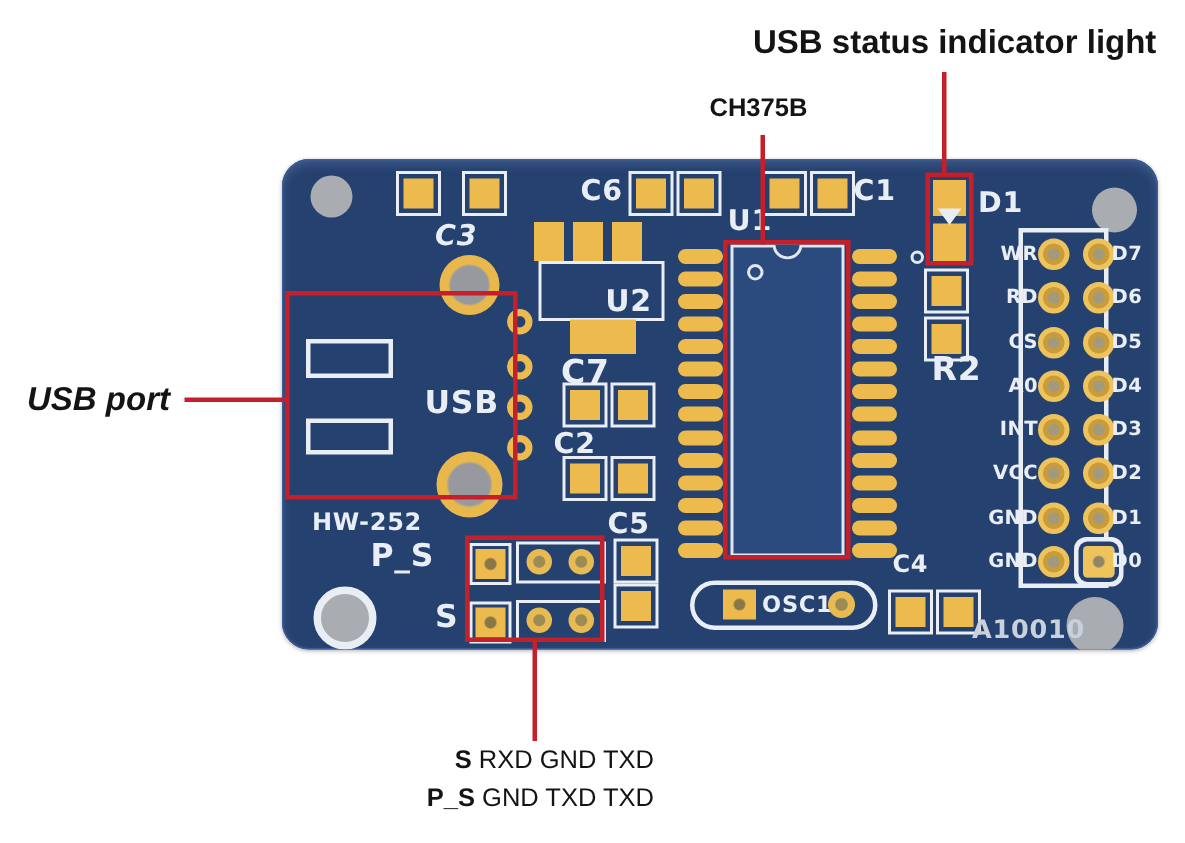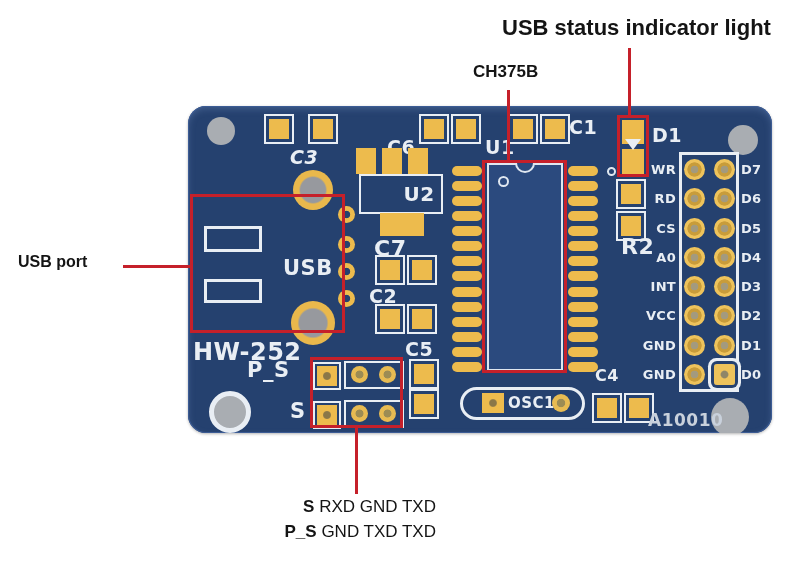--- a/index.html
+++ b/index.html
@@ -32,21 +32,21 @@
   .dippads{position:absolute;display:flex;flex-direction:column;justify-content:space-between;
         width:30px;height:206px;}
   .dippads i{height:10px;width:30px;background:#edbb4d;border-radius:5px;}
   .chipbody{position:absolute;background:#2b4a7e;border:2px solid #dfe7f0;box-sizing:border-box;}
   .notch{position:absolute;top:-2px;left:50%;transform:translateX(-50%);width:16px;height:8px;
         border:2px solid #dfe7f0;border-top:none;border-radius:0 0 16px 16px;background:#2b4a7e;}
   .p1{position:absolute;left:9px;top:11px;width:7px;height:7px;border:2px solid #dfe7f0;border-radius:50%;}
   .tri{position:absolute;width:0;height:0;border-left:8px solid transparent;
         border-right:8px solid transparent;border-top:11px solid #e9eef4;}
   .hbox{position:absolute;left:491px;top:46px;width:60px;height:240px;border:3px solid #e9eef4;
-        box-sizing:border-box;display:flex;flex-direction:column;}
+        box-sizing:border-box;display:flex;flex-direction:column;padding-left:16px;}
   .hrow{height:29.3px;display:flex;align-items:center;justify-content:center;gap:9px;position:relative;}
   .hpad{width:21px;height:21px;border-radius:50%;flex:0 0 auto;
         background:radial-gradient(circle,#a39a7d 0 24%,#c89c3a 28% 46%,#eec35b 50% 100%);}
   .hpad.sq{border-radius:3px;background:radial-gradient(circle,#8f8668 0 22%,#eec35b 30% 100%);
         box-shadow:0 0 0 3px #25416f,0 0 0 6px #e9eef4;}
   .hlab{position:absolute;font-size:13px;font-weight:bold;color:#e9eef4;
         font-family:"DejaVu Sans",sans-serif;letter-spacing:.3px;}
   .hlab.l{right:calc(100% + 6px);}
   .hlab.r{left:calc(100% + 5px);}
   .stadium{position:absolute;border:3px solid #e9eef4;border-radius:18px;box-sizing:border-box;}
@@ -59,21 +59,21 @@
 <body>
 
 <div class="stage">
 
   <div class="ann" style="left:502px;top:15px;font-size:22px;text-align:right;">USB status indicator light</div>
   <div class="leader" style="left:628px;top:48px;width:3px;height:68px;"></div>
 
   <div class="ann" style="left:473px;top:62px;font-size:17px;">CH375B</div>
   <div class="leader" style="left:507px;top:90px;width:3px;height:73px;"></div>
 
-  <div class="ann" style="left:18px;top:253px;font-size:16px;">USB port</div>
+  <div class="ann" style="left:18px;top:253px;font-size:22px;font-style:italic;">USB port</div>
   <div class="leader" style="left:123px;top:265px;width:67px;height:3px;"></div>
 
   <div class="leader" style="left:355px;top:428px;width:3px;height:66px;"></div>
   <div class="serial">
     <div><b>S</b><span> RXD GND TXD</span></div>
     <div><b>P_S</b><span> GND TXD TXD</span></div>
   </div>
 
   <div class="board">
 
@@ -83,21 +83,21 @@
     <div class="hole" style="left:523px;top:292px;width:38px;height:38px;"></div>
 
     <div class="smdo" style="left:76px;top:8px;">
         <i></i>
       </div>
     <div class="smdo" style="left:120px;top:8px;">
         <i></i>
       </div>
     <div class="silk" style="left:102px;top:40px;font-size:19px;font-style:italic;">C3</div>
 
-    <div class="silk" style="left:199px;top:10px;font-size:19px;margin-top:20px;">C6</div>
+    <div class="silk" style="left:199px;top:10px;font-size:19px;">C6</div>
     <div class="smdo" style="left:231px;top:8px;">
         <i></i>
       </div>
     <div class="smdo" style="left:263px;top:8px;">
         <i></i>
       </div>
 
     <div class="smdo" style="left:320px;top:8px;">
         <i></i>
       </div>
@@ -156,21 +156,21 @@
     </div>
     <div class="chipbody" style="left:299px;top:57px;width:76px;height:208px;">
       <div class="notch"></div>
       <div class="p1"></div>
     </div>
     <div class="redbox" style="left:294px;top:54px;width:85px;height:213px;"></div>
 
     <div class="pad" style="left:168px;top:42px;width:20px;height:26px;"></div>
     <div class="pad" style="left:194px;top:42px;width:20px;height:26px;"></div>
     <div class="pad" style="left:220px;top:42px;width:20px;height:26px;"></div>
-    <div class="whitebox" style="left:171px;top:68px;width:84px;height:40px;display:flex;align-items:center;justify-content:center;padding-left:36px;">
+    <div class="whitebox" style="left:171px;top:68px;width:84px;height:40px;display:flex;align-items:flex-end;justify-content:center;padding-left:36px;">
       <span class="silk" style="position:static;font-size:20px;">U2</span>
     </div>
     <div class="pad" style="left:192px;top:107px;width:44px;height:23px;"></div>
 
     <div class="silk" style="left:186px;top:130px;font-size:22px;">C7</div>
     <div class="smdo" style="left:187px;top:149px;">
         <i></i>
       </div>
     <div class="smdo" style="left:219px;top:149px;">
         <i></i>
@@ -209,21 +209,21 @@
     <div class="shell" style="left:103px;top:195px;width:44px;height:44px;"></div>
     <div class="whitebox" style="left:16px;top:120px;width:58px;height:26px;border-width:3px;"></div>
     <div class="whitebox" style="left:16px;top:173px;width:58px;height:24px;border-width:3px;"></div>
     <div class="silk" style="left:95px;top:150px;font-size:21px;">USB</div>
     <div class="rpad" style="left:150px;top:100px;width:17px;height:17px;"></div>
     <div class="rpad" style="left:150px;top:130px;width:17px;height:17px;"></div>
     <div class="rpad" style="left:150px;top:157px;width:17px;height:17px;"></div>
     <div class="rpad" style="left:150px;top:184px;width:17px;height:17px;"></div>
     <div class="redbox" style="left:2px;top:88px;width:155px;height:139px;"></div>
 
-    <div class="silk" style="left:5px;top:232px;font-size:24px;">HW-252</div>
+    <div class="silk" style="left:20px;top:232px;font-size:16px;">HW-252</div>
     <div class="silk" style="left:59px;top:252px;font-size:21px;">P_S</div>
     <div class="silk" style="left:102px;top:293px;font-size:21px;">S</div>
 
     <div class="sqpado" style="left:125px;top:256px;">
         <i></i>
       </div>
     <div class="whitebox" style="left:156px;top:255px;width:60px;height:28px;"></div>
     <div class="ringpad" style="left:163px;top:260px;width:17px;height:17px;"></div>
     <div class="ringpad" style="left:191px;top:260px;width:17px;height:17px;"></div>
     <div class="sqpado" style="left:125px;top:295px;">

